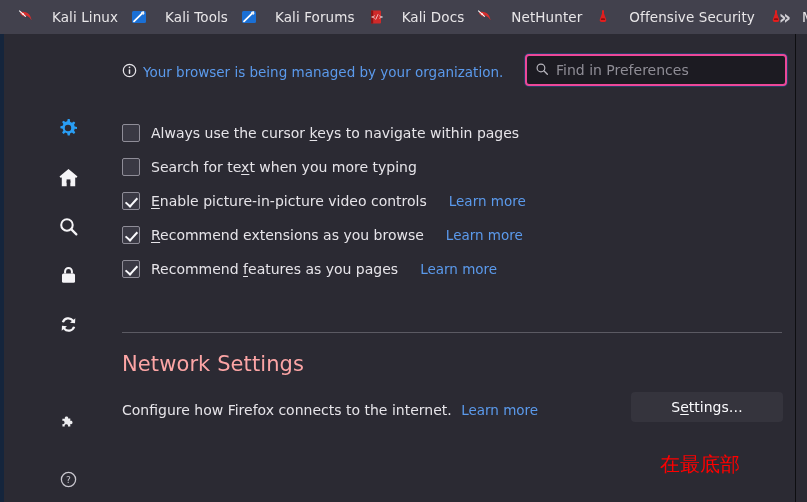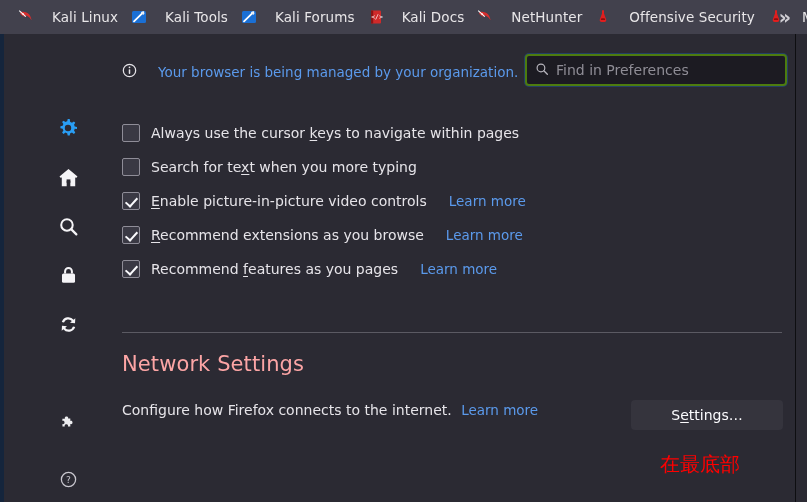--- a/index.html
+++ b/index.html
@@ -67,33 +67,33 @@
     background: #0e0e11;
   }
   .scroll-gutter {
     position: absolute; top: 34px; left: 796px; width: 11px; height: 468px;
     background: #2b2a33;
   }
 
   
   .notice {
     position: absolute; left: 2px; top: 26px;
-    display: flex; align-items: center; gap: 21px;
+    display: flex; align-items: center; gap: 6px;
     height: 24px;
   }
   .notice-text {
     font-size: 13.5px; color: #5b9aec; white-space: nowrap;
   }
 
   
   .search-wrap {
     position: absolute; left: 405px; top: 20px;
     width: 262px; height: 32px;
     border-radius: 4px;
-    border: 2px solid #4d7c0f;
+    border: 2px solid #ec4899;
     background: #1c1b22;
     display: flex; align-items: center;
     padding: 0 8px;
     gap: 7px;
     box-shadow: 0 0 0 1px rgba(10,132,255,0.25);
   }
   .search-input {
     border: 0; outline: 0; background: transparent;
     color: #b6b4bc;
     font-size: 14px;
@@ -145,21 +145,21 @@
   .sec-title {
     position: absolute; left: 2px; top: 318px;
     font-size: 21px; color: #fca5a5; font-weight: 400;
     letter-spacing: 0.1px;
   }
   .net-desc {
     position: absolute; left: 2px; top: 368px;
     font-size: 14px; color: #e6e4e9; white-space: nowrap;
   }
   .btn-settings {
-    position: absolute; left: 511px; top: 366px;
+    position: absolute; left: 511px; top: 358px;
     width: 152px; height: 30px;
     background: #35343d;
     color: #fbfbfe;
     border: 0; border-radius: 4px;
     font-size: 14px;
     font-family: "DejaVu Sans", "Liberation Sans", sans-serif;
     cursor: pointer;
   }
   .red-note {
     position: absolute; left: 540px; top: 417px;

